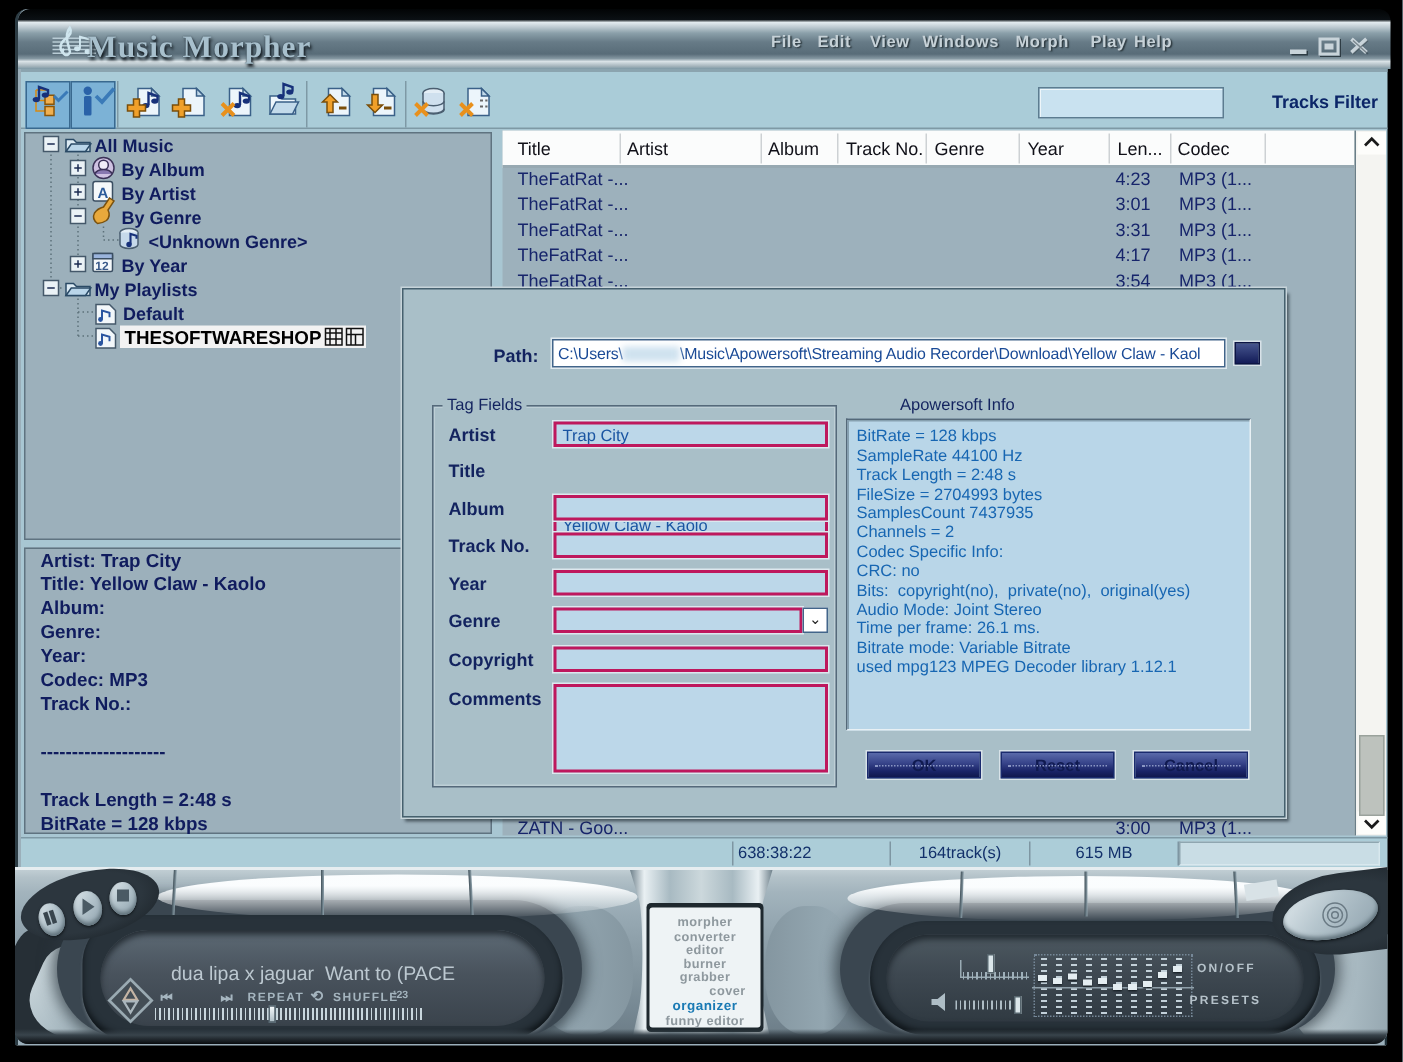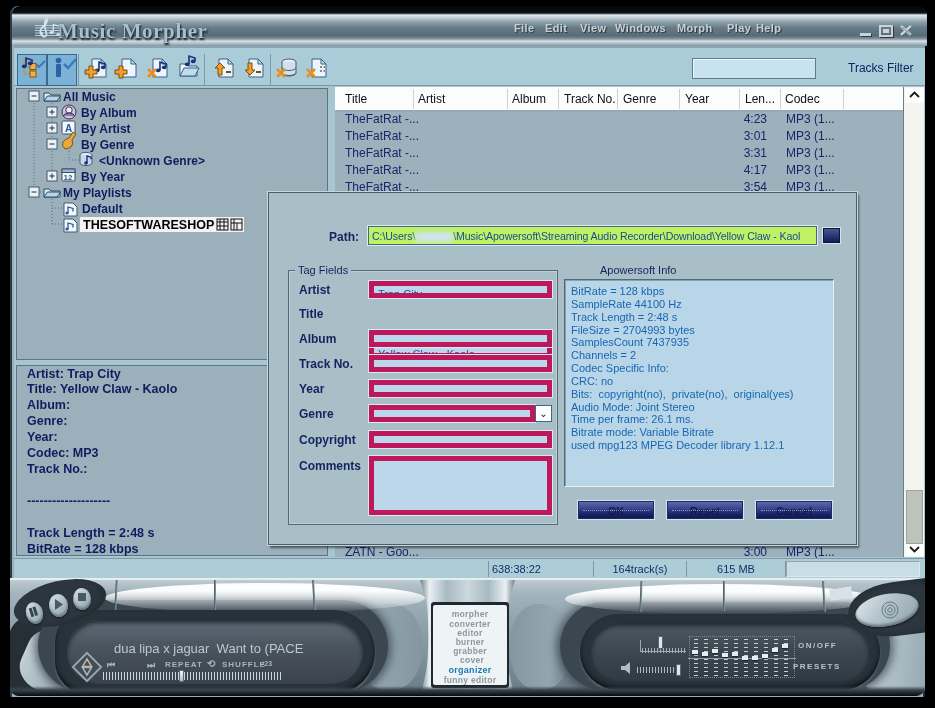--- a/index.html
+++ b/index.html
@@ -7,47 +7,47 @@
 #stage{position:absolute;left:0;top:0;width:935px;height:708px;}
 #win{left:10px;top:6px;width:915px;height:691px;background:#9bafba;border-left:2px solid #2c3c44;border-right:2px solid #1e2e36;border-radius:8px 8px 0 0;}
 #titlebar{left:0px;top:0px;width:915px;height:40px;border-radius:8px 8px 0 0;
  background:linear-gradient(180deg,#020405 0px,#0b1014 7px,#e2eaee 9px,#bfcbd2 12px,#8ba0aa 16px,#677b87 22px,#586c78 30px,#8497a1 33px,#d9e2e6 35px,#a7b6bd 38px,#7e99a5 40px);}
 #mtitle{left:46px;top:13px;font-family:"Liberation Serif",serif;font-weight:bold;font-size:21px;color:#a8c0cd;letter-spacing:0.6px;text-shadow:1px 2px 2px #141c22,0 0 1px #2c3a44;}
 .menu{top:16px;font-size:11px;font-weight:bold;color:#c6d1d7;letter-spacing:0.4px;text-shadow:1px 1px 1px #2a363c;}
 #toolbar{left:2px;top:40px;width:911px;height:40px;background:#aaccd8;border-top:2px solid #8ba4af;border-bottom:1px solid #7e99a5;}
 .tbtn{top:6px;width:30px;height:32px;background:#7cb2d6;border:1px solid #39698f;}
 .tsep{top:6px;width:1px;height:31px;background:#7e99a5;}
 #filterbox{left:678px;top:10px;width:124px;height:21px;background:#c9e2f0;border:1px solid #5c7c90;box-shadow:inset 1px 1px 0 #eef6fa;}
-#filterlabel{left:834px;top:13px;font-size:12px;font-weight:normal;color:#0c2668;}
+#filterlabel{left:834px;top:13px;font-size:12px;font-weight:bold;color:#0c2668;}
 #content{left:2px;top:80px;width:911px;height:472px;background:#a8c6d2;}
 #treepanel{left:2px;top:2px;width:312px;height:272px;background:#9cb0bb;border:1px solid #5f7380;}
 #infopanel{left:2px;top:279px;width:312px;height:191px;background:#9cb0bb;border:1px solid #5f7380;}
 #listpanel{left:321px;top:1px;width:568px;height:470px;background:#9db1bc;}
 #listhdr{left:0px;top:0px;width:568px;height:25px;background:#fbfcfc;border-bottom:2px solid #97a9b2;}
 .hcell{top:5px;font-size:12px;color:#101018;}
 .hsep{top:2px;width:1px;height:20px;background:#cdd1d4;}
 .row{left:0px;height:17px;font-size:12px;color:#17256b;}
 .row span{white-space:nowrap;}
 #vscroll{left:889px;top:1px;width:21px;height:470px;background:#f4f4f1;border-left:1px solid #6a7e88;}
 .sarrow{left:1px;width:19px;height:15px;background:#fdfdfb;color:#222;font-size:10px;font-weight:bold;text-align:center;line-height:15px;}
 .iline{left:10px;font-size:12.5px;font-weight:bold;color:#101c5e;white-space:pre;}
 #statusbar{left:2px;top:552px;width:911px;height:20px;background:#accdd8;border-top:1px solid #7e99a5;}
 .ssep{top:2px;width:1px;height:16px;background:#7e96a2;}
 .stext{top:4px;font-size:11px;color:#12306a;}
 #statrecess{left:772px;top:2px;width:134px;height:16px;background:#c9dde5;border:1px solid #8fa6b0;border-right-color:#d8e8ee;border-bottom-color:#d8e8ee;}
 
 #dlgframe{left:0;top:0;width:589px;height:353px;background:#a9bfc8;border:1px solid #46606e;box-shadow:0 0 0 1px #c7d4da,2px 3px 2px rgba(8,16,24,0.55);}
 #dlgtitle{left:1px;top:1px;width:585px;height:17px;background:linear-gradient(180deg,#dde6ea 0%,#b9c8cf 35%,#90a5b0 75%,#7e95a1 100%);border-bottom:1px dotted #3a4a56;color:#182878;font-size:11.5px;font-weight:bold;padding:2px 0 0 9px;}
 .dlbl{font-size:12px;font-weight:bold;color:#13235f;}
-#pathbox{left:99px;top:33px;width:449px;height:19px;background:#bef264;border:1px solid #42658a;box-shadow:0 0 0 1px #dfe9ee;overflow:hidden;white-space:nowrap;font-size:10.6px;color:#1a4a96;padding:3px 0 0 3px;letter-spacing:-0.1px;}
+#pathbox{left:99px;top:33px;width:449px;height:19px;background:#ffffff;border:1px solid #42658a;box-shadow:0 0 0 1px #dfe9ee;overflow:hidden;white-space:nowrap;font-size:10.6px;color:#1a4a96;padding:3px 0 0 3px;letter-spacing:-0.1px;}
 #blurblob{display:inline-block;width:38px;height:10px;background:#cfe2ef;filter:blur(2px);vertical-align:middle;}
 #dots{left:554px;top:35px;width:17px;height:15px;background:linear-gradient(180deg,#46558e,#131c58);border:1px solid #0c1444;box-shadow:0 0 0 1px #d8e2e8;}
 .group{border:1px solid #55697a;box-shadow:inset 0 0 0 1px rgba(255,255,255,0.25);}
 .glabel{font-size:11px;color:#13235f;background:#a9bfc8;padding:0 3px;}
-.dinput{left:100px;width:183px;height:17px;background:#bcd7e9;border:5px solid #be185d;box-shadow:0 0 0 1px #dde8ee;font-size:11px;color:#1a55a2;padding:2px 0 0 4px;white-space:nowrap;overflow:hidden;}
+.dinput{left:100px;width:183px;height:17px;background:#bcd7e9;border:2px solid #be185d;box-shadow:0 0 0 1px #dde8ee;font-size:11px;color:#1a55a2;padding:2px 0 0 4px;white-space:nowrap;overflow:hidden;}
 #combobtn{left:266px;top:212px;width:17px;height:17px;background:#fff;border:1px solid #42658a;color:#222;font-size:10px;text-align:center;line-height:15px;}
 #combobtn:after{content:"⌄";}
 #techbox{left:295px;top:86px;width:270px;height:208px;background:#b9d6e8;border:1px solid #546878;border-right-color:#e8f0f4;border-bottom-color:#e8f0f4;box-shadow:inset 1px 1px 0 rgba(40,60,70,0.35);white-space:pre;font-size:11px;line-height:12.85px;color:#1766b2;padding:5px 0 0 6px;}
 .dbtn{top:308px;width:76px;height:18px;background:linear-gradient(180deg,#5a6aaa 0%,#39468c 40%,#1a2468 75%,#10184e 100%);border:1px solid #1a2a6e;box-shadow:0 0 0 1px #d8e2e8;color:#101a50;font-size:11px;font-weight:bold;text-align:center;padding-top:3px;}
 .dbtn:before{content:"";position:absolute;left:4px;right:4px;top:8px;border-top:1px dotted #8a96c4;}
 
 #pbase{left:0;top:0;width:915px;height:118px;background:linear-gradient(180deg,#c6d2d8 0%,#b2c1c8 6%,#a3b4bd 14%,#97a9b3 28%,#8c9ea8 45%,#82949e 62%,#768893 80%,#6a7a84 100%);}
 #ptopline{left:0;top:0;width:915px;height:2px;background:#e6edf0;}
 #lhouse{left:28px;top:22px;width:350px;height:92px;border-radius:48px;background:#3a4650;box-shadow:0 0 10px 3px rgba(46,56,64,0.75);}
 #rhouse{left:550px;top:24px;width:330px;height:88px;border-radius:46px;background:#3a4650;box-shadow:0 0 10px 3px rgba(46,56,64,0.75);}
@@ -469,21 +469,21 @@
       </defs>
       <path d="M10 2 L105 2 L99 22 C96 34 96 80 99 94 L103 112 L12 112 L16 94 C19 80 19 34 16 22 Z" fill="url(#cg)"></path>
       <rect x="21" y="24" width="78" height="86" rx="3" fill="#1e282e"></rect>
       <rect x="23" y="27" width="74" height="80" rx="2" fill="#eef3f5"></rect>
     </svg>
     <div class="cltxt abs" style="left:25px;top:31px;">morpher</div>
     <div class="cltxt abs" style="left:25px;top:41px;">converter</div>
     <div class="cltxt abs" style="left:25px;top:50px;">editor</div>
     <div class="cltxt abs" style="left:25px;top:59px;">burner</div>
     <div class="cltxt abs" style="left:25px;top:68px;">grabber</div>
-    <div class="cltxt abs" style="left:27px;top:77px;">cover</div>
+    <div class="cltxt abs" style="left:40px;top:77px;">cover</div>
     <div class="cltxt abs" style="left:25px;top:87px;color:#1a7ab4;font-size:9px;">organizer</div>
     <div class="cltxt abs" style="left:25px;top:97px;">funny editor</div>
   </div>
   <div id="pbottom" class="abs"></div>
  </div>
  <div id="dialog" class="abs" style="left:268px;top:192px;width:589px;height:353px;">
       <div id="dlgframe" class="abs">
    <div class="dlbl abs" style="left:60px;top:37px;">Path:</div>
    <div id="pathbox" class="abs"><span id="pathtext">C:\Users\<span id="blurblob"></span>\Music\Apowersoft\Streaming Audio Recorder\Download\Yellow Claw - Kaol</span></div>
    <div id="dots" class="abs"></div>

